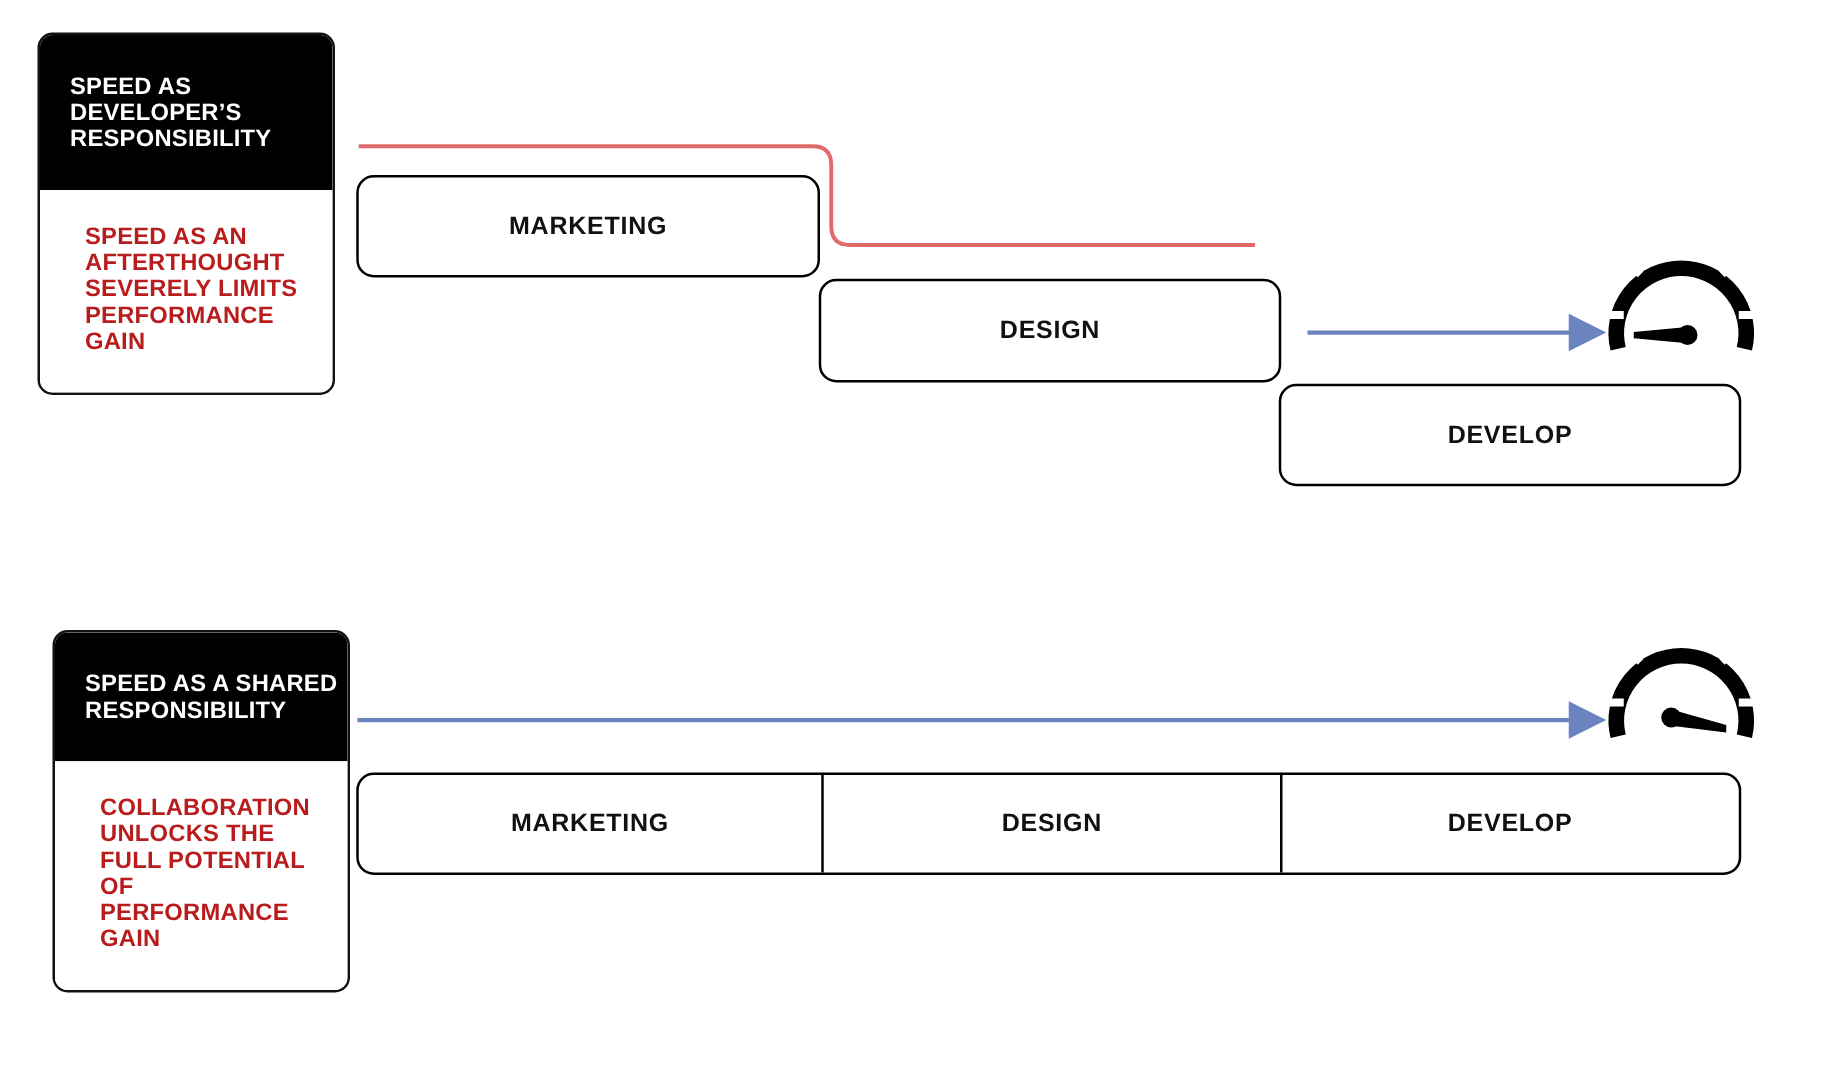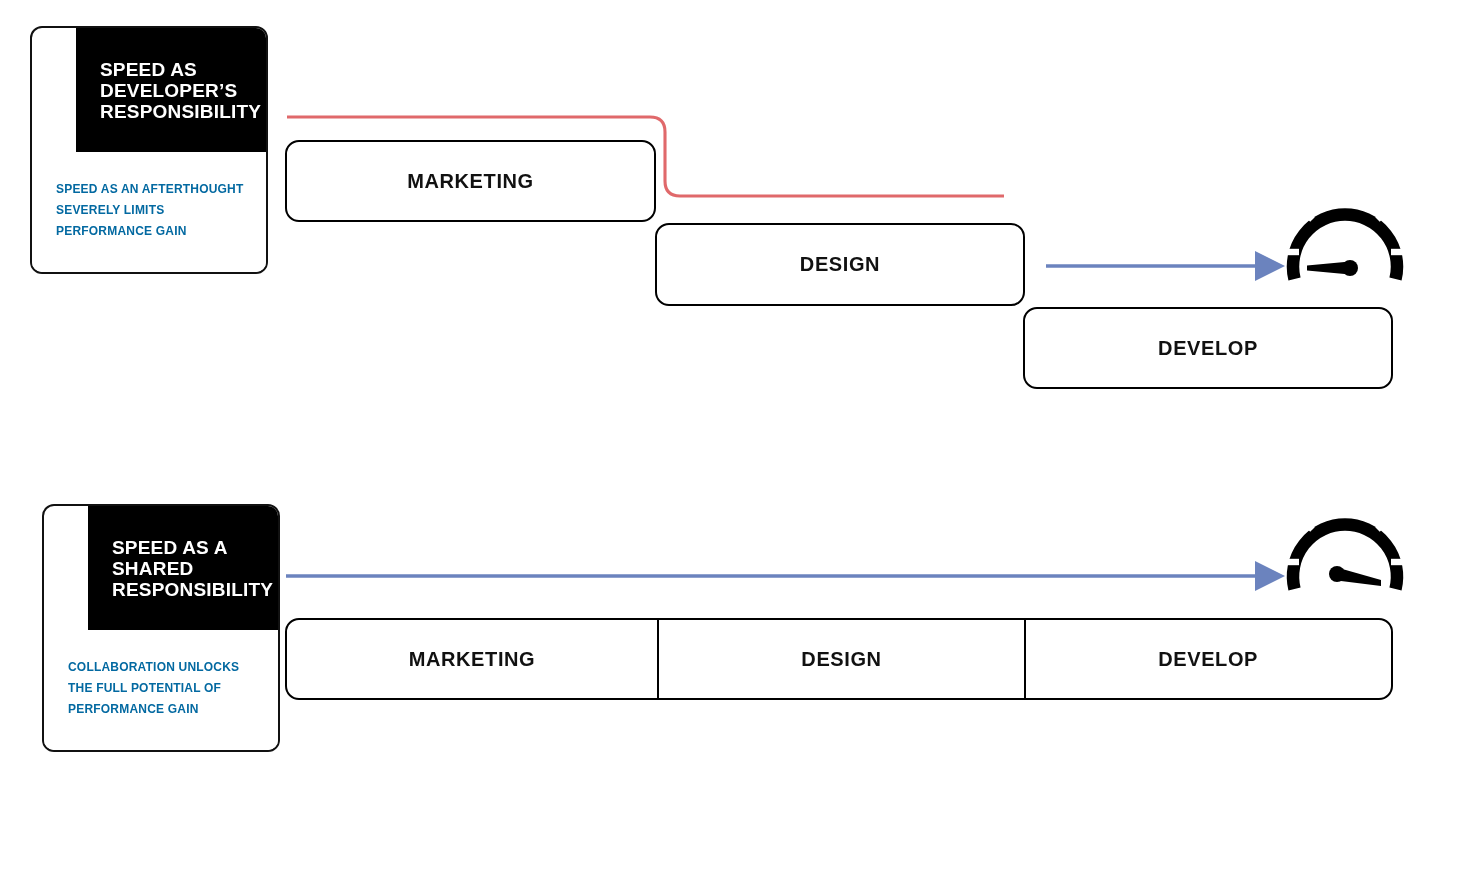--- a/index.html
+++ b/index.html
@@ -31,30 +31,29 @@
   }
   .info-card-header {
     background: #000000;
     color: #ffffff;
     font-size: 19px;
     font-weight: bold;
     line-height: 21px;
     letter-spacing: 0.2px;
     padding: 31px 8px 30px 24px;
     box-sizing: border-box;
-    margin-left: 44px;
   }
   .info-card-body {
     background: #ffffff;
-    color: #0369a1;
-    font-size: 12px;
+    color: #b91c1c;
+    font-size: 19px;
     font-weight: bold;
     line-height: 21px;
     letter-spacing: 0.2px;
-    padding: 27px 18px 30px 24px;
+    padding: 27px 18px 30px 36px;
     box-sizing: border-box;
   }
 
   
   .stage-box {
     position: absolute;
     border: 2.4px solid #000000;
     border-radius: 14px;
     background: #ffffff;
     box-sizing: border-box;

